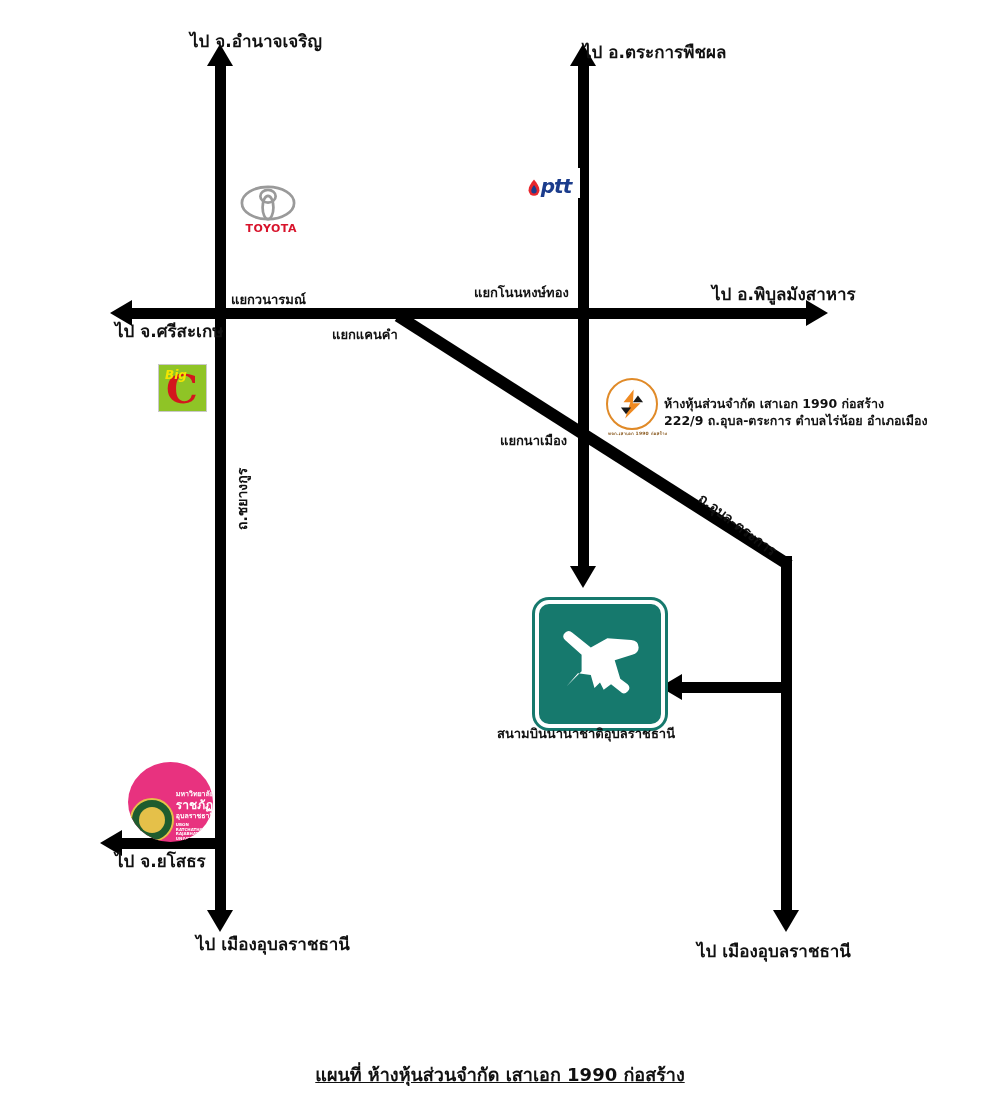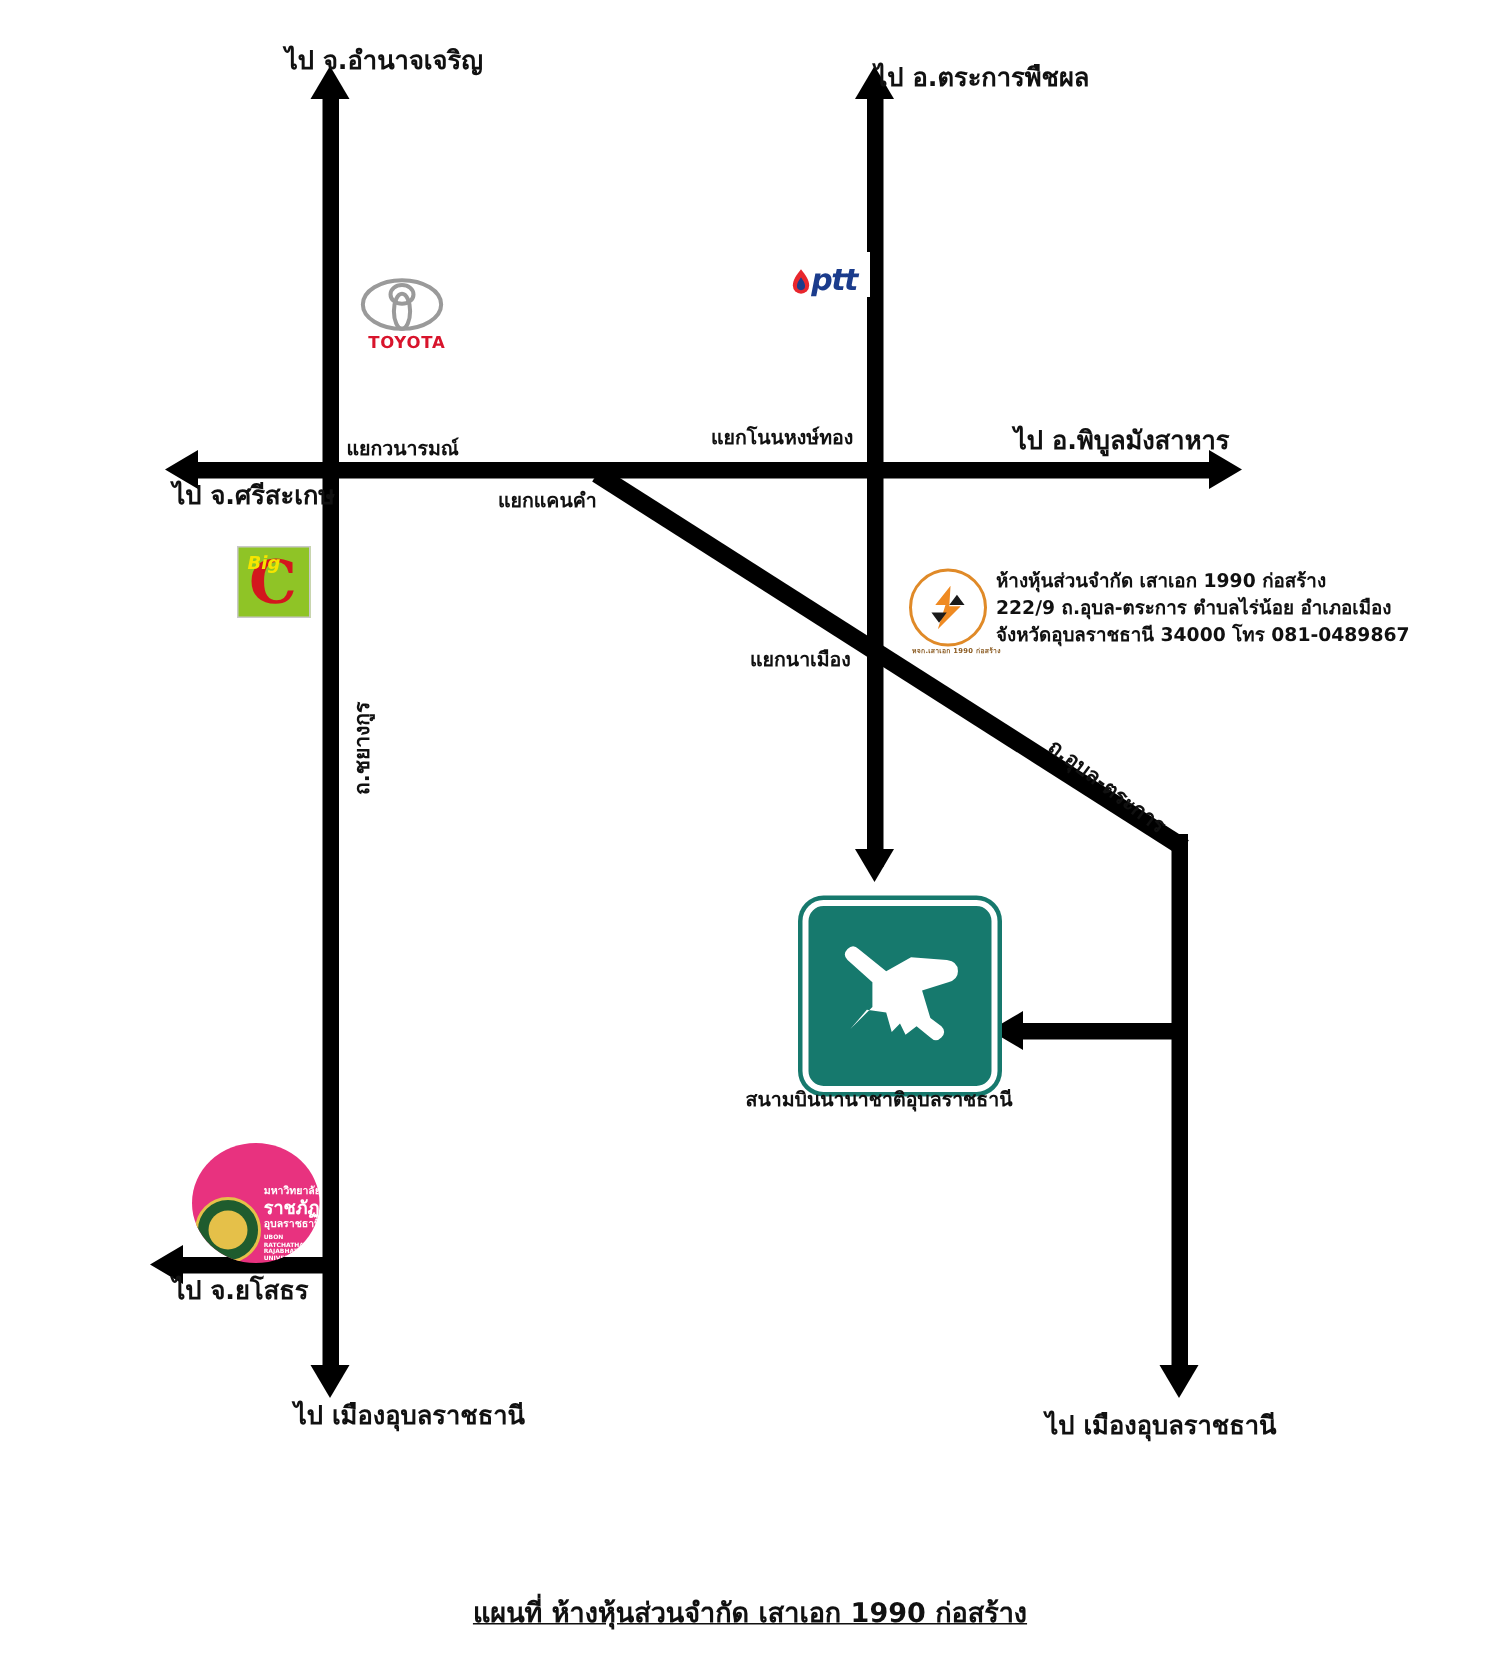--- a/index.html
+++ b/index.html
@@ -217,21 +217,21 @@
 
   <div class="road road-h" style="left:118px; top:838px; width:103px;"></div>
   <div class="arrow arrow-left" style="left:100px; top:830px;"></div>
 
   <div class="lbl lbl-dest" style="left:190px; top:32px;">ไป จ.อำนาจเจริญ</div>
 
   <div class="lbl lbl-dest" style="left:583px; top:43px;">ไป อ.ตระการพืชผล</div>
 
   <div class="lbl lbl-dest" style="left:115px; top:322px;">ไป จ.ศรีสะเกษ</div>
 
-  <div class="lbl lbl-dest" style="left:676px; top:285px;text-align:center;">ไป อ.พิบูลมังสาหาร</div>
+  <div class="lbl lbl-dest" style="left:712px; top:285px;text-align:center;">ไป อ.พิบูลมังสาหาร</div>
 
   <div class="lbl lbl-dest" style="left:115px; top:852px;">ไป จ.ยโสธร</div>
 
   <div class="lbl lbl-dest" style="left:196px; top:935px;">ไป เมืองอุบลราชธานี</div>
 
   <div class="lbl lbl-dest" style="left:697px; top:942px;">ไป เมืองอุบลราชธานี</div>
 
   <div class="lbl lbl-junction" style="left:231px; top:293px;">แยกวนารมณ์</div>
 
   <div class="lbl lbl-junction" style="left:332px; top:328px;">แยกแคนคำ</div>
@@ -289,20 +289,19 @@
     <span id="company-logo">
       <svg viewBox="0 0 40 40" aria-hidden="true">
         <path d="M22 3 L10 18 L18 18 L12 37 L30 19 L21 19 Z" fill="#ef8a22"></path>
         <path d="M27 10 L33 18 L21 18 Z" fill="#1a1a1a"></path>
         <path d="M13 24 L19 32 L7 32 Z" fill="#1a1a1a" transform="rotate(180 13 28)"></path>
       </svg>
     </span>
     <span id="company-text">
       <span class="line1">ห้างหุ้นส่วนจำกัด เสาเอก 1990 ก่อสร้าง</span>
       <span class="line2">222/9 ถ.อุบล-ตระการ ตำบลไร่น้อย อำเภอเมือง</span>
-      <span class="line3">จังหวัดอุบลราชธานี 34000 โทร 081-0489867</span>
     </span>
   </div>
   <div id="company-tagline" style="left:608px; top:430px;">หจก.เสาเอก 1990 ก่อสร้าง</div>
 
   <div id="map-title" style="top:1060px;">แผนที่ ห้างหุ้นส่วนจำกัด เสาเอก 1990 ก่อสร้าง</div>
 
 </div>
 
 </body></html>

